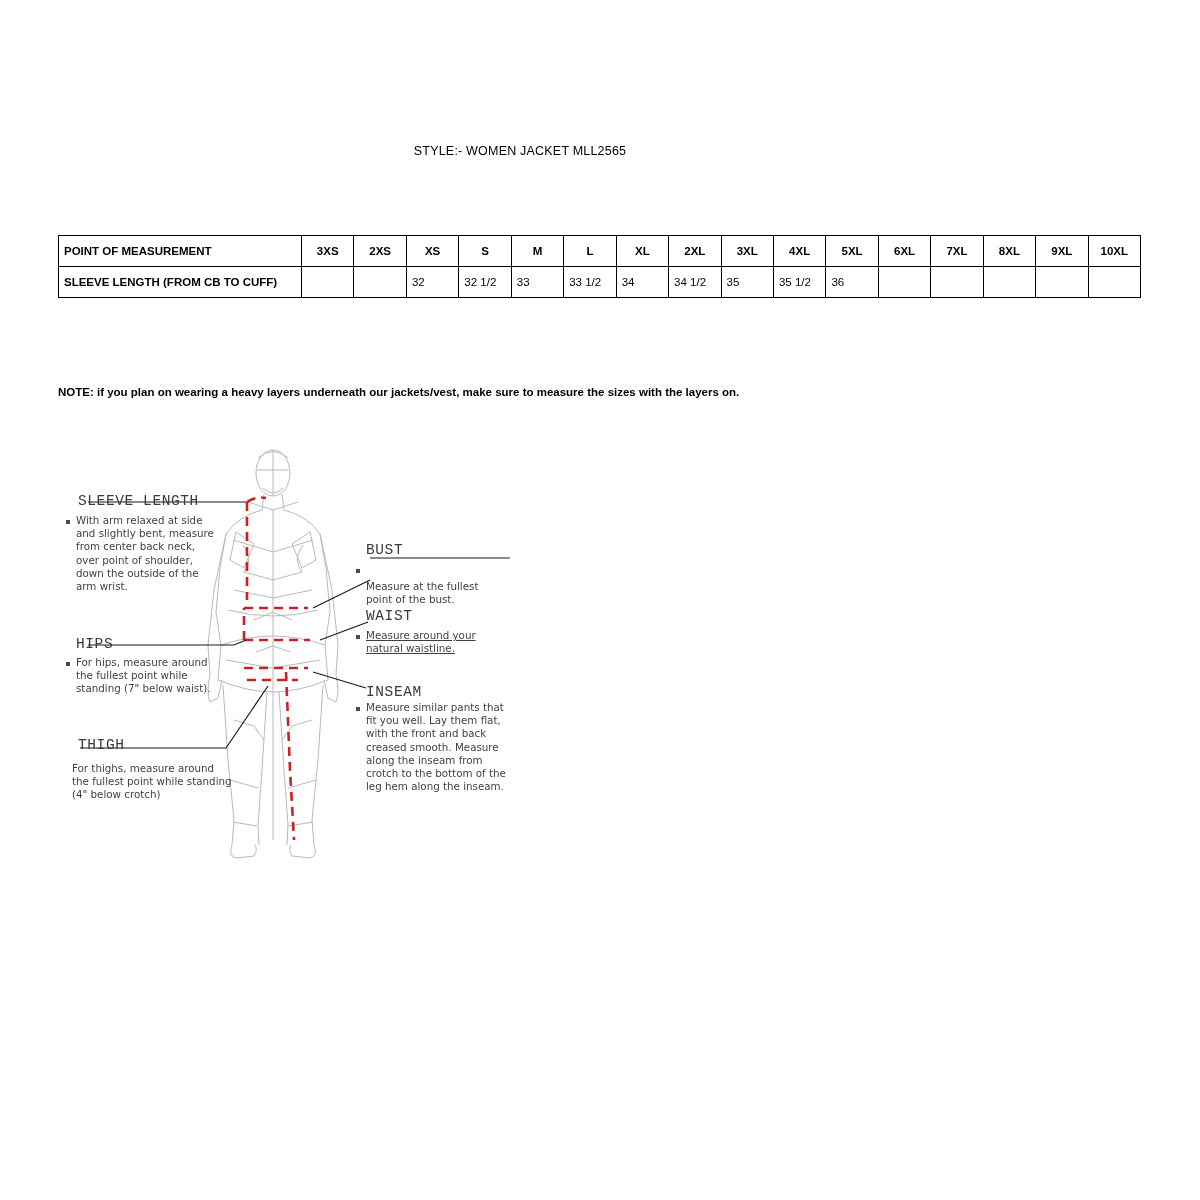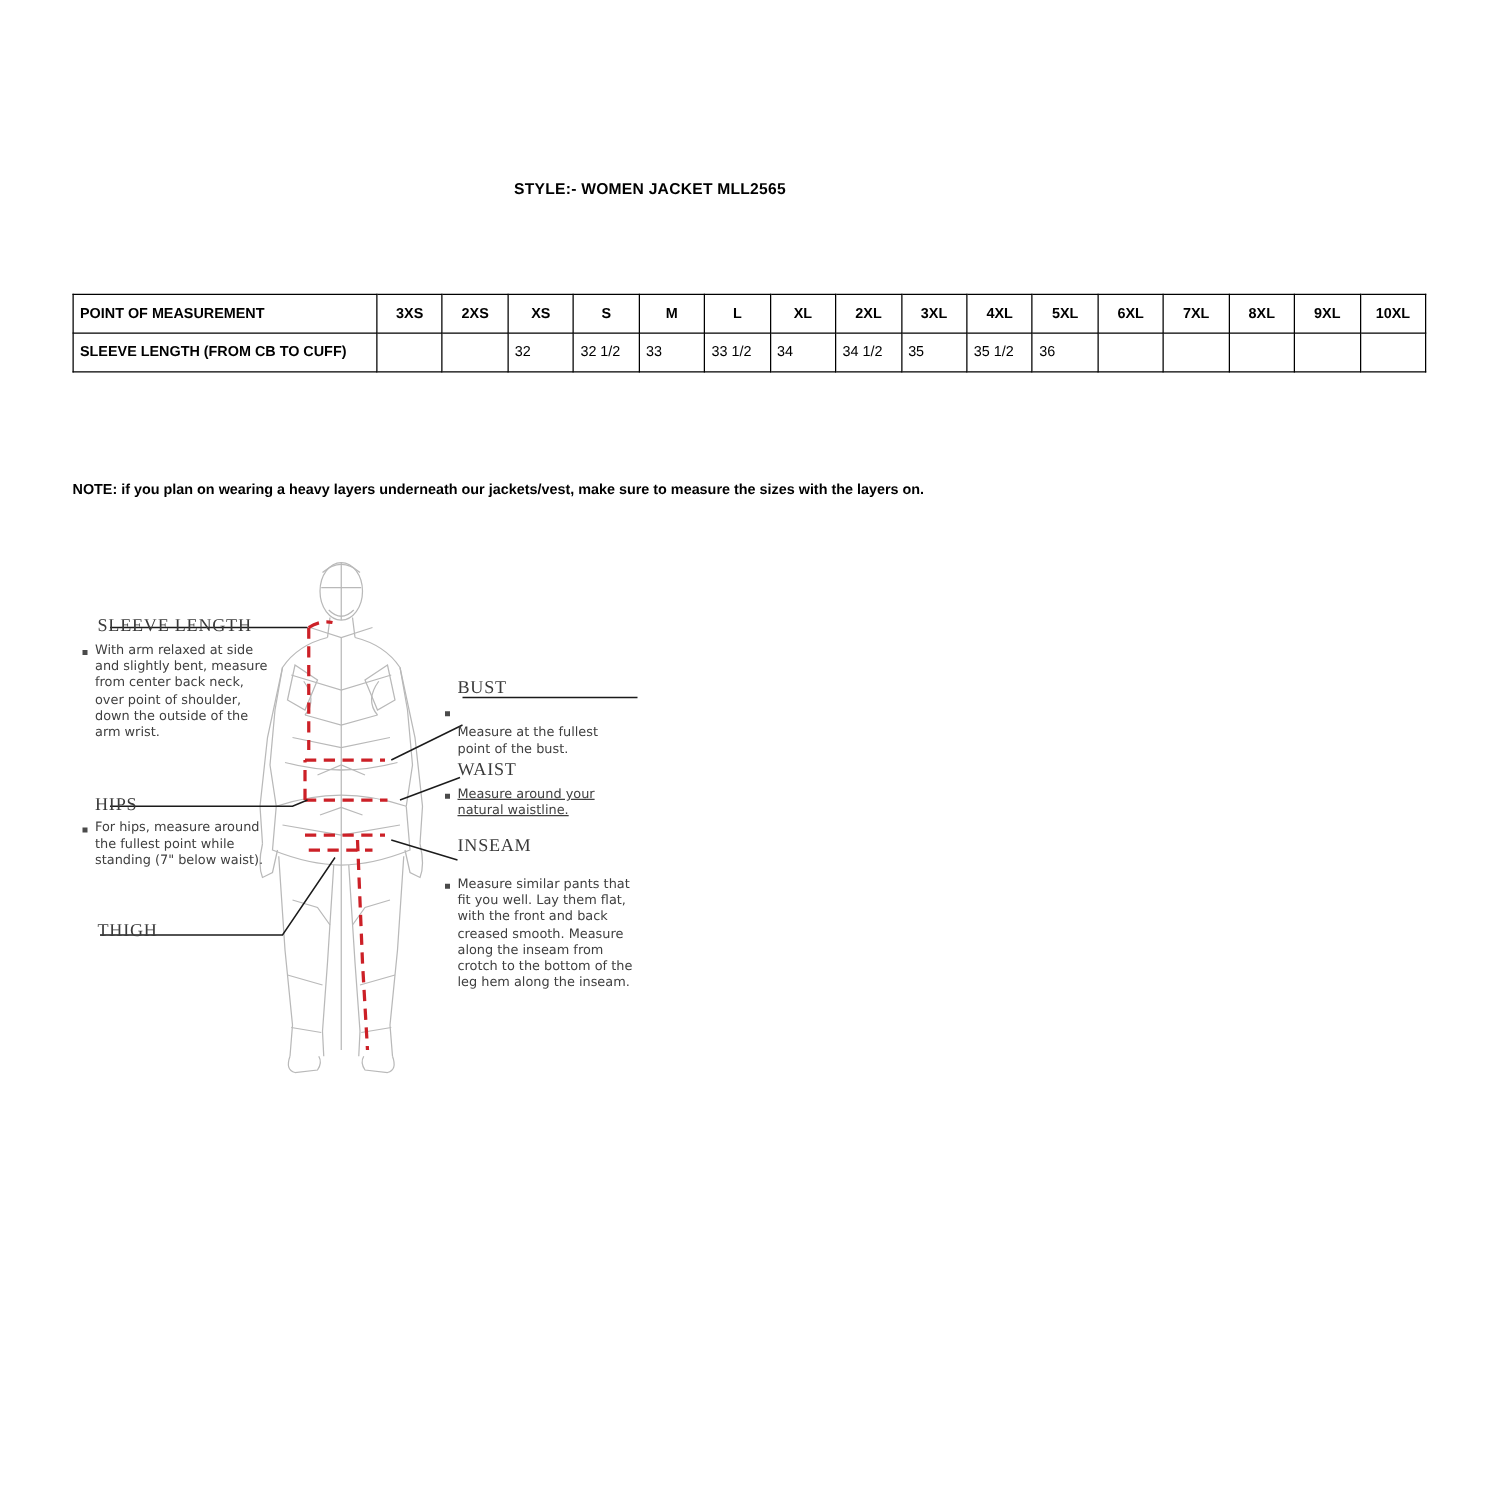--- a/index.html
+++ b/index.html
@@ -17,21 +17,21 @@
   }
 
   
   .doc-title {
     position: absolute;
     top: 144px;
     left: 0;
     width: 1040px;
     text-align: center;
     font-size: 12.5px;
-    font-weight: bold;
+    font-weight: normal;
     letter-spacing: 0.2px;
   }
 
   
   .size-table-wrap {
     position: absolute;
     top: 235px;
     left: 58px;
     width: 1083px;
   }
@@ -81,21 +81,21 @@
     height: 430px;
   }
   .figure-area svg {
     position: absolute;
     top: 0;
     left: 0;
   }
 
   .cal-head {
     position: absolute;
-    font-family: Liberation Serif, serif;
+    font-family: Liberation Mono, monospace;
     font-size: 14.5px;
     letter-spacing: 0.6px;
     color: #3a3a3a;
   }
   .cal-body {
     position: absolute;
     font-family: "DejaVu Sans", sans-serif;
     font-size: 10.3px;
     line-height: 13.2px;
     color: #3f3f3f;
@@ -243,26 +243,27 @@
 
   <div class="cal-head" style="left:20px; top:53px;">SLEEVE LENGTH</div>
   <span class="bullet" style="left:8px; top:80px;"></span>
   <div class="cal-body" style="left:18px; top:74px; width:140px;">With arm relaxed at side and slightly bent, measure from center back neck, over point of shoulder, down the outside of the arm wrist.</div>
 
   <div class="cal-head" style="left:18px; top:196px;">HIPS</div>
   <span class="bullet" style="left:8px; top:222px;"></span>
   <div class="cal-body" style="left:18px; top:216px; width:148px;">For hips, measure around the fullest point while standing (7" below waist).</div>
 
   <div class="cal-head" style="left:20px; top:297px;text-align:right;">THIGH</div>
+  <div class="cal-body" style="left:14px; top:322px; width:160px;">For thighs, measure around the fullest point while standing (4" below crotch)</div>
 
   <div class="cal-head" style="left:308px; top:102px;">BUST</div>
   <span class="bullet" style="left:298px; top:129px;"></span>
   <div class="cal-body" style="left:308px; top:123px; width:140px;margin-top:17px;">Measure at the fullest point of the bust.</div>
 
   <div class="cal-head" style="left:308px; top:168px;">WAIST</div>
   <span class="bullet" style="left:298px; top:195px;"></span>
   <div class="cal-body" style="left:308px; top:189px; width:140px;text-decoration:underline;">Measure around your natural waistline.</div>
 
-  <div class="cal-head" style="left:308px; top:229px;">INSEAM</div>
+  <div class="cal-head" style="left:308px; top:244px;">INSEAM</div>
   <span class="bullet" style="left:298px; top:267px;"></span>
   <div class="cal-body" style="left:308px; top:261px; width:150px;">Measure similar pants that fit you well. Lay them flat, with the front and back creased smooth. Measure along the inseam from crotch to the bottom of the leg hem along the inseam.</div>
 
 </div>
 
 </body></html>

